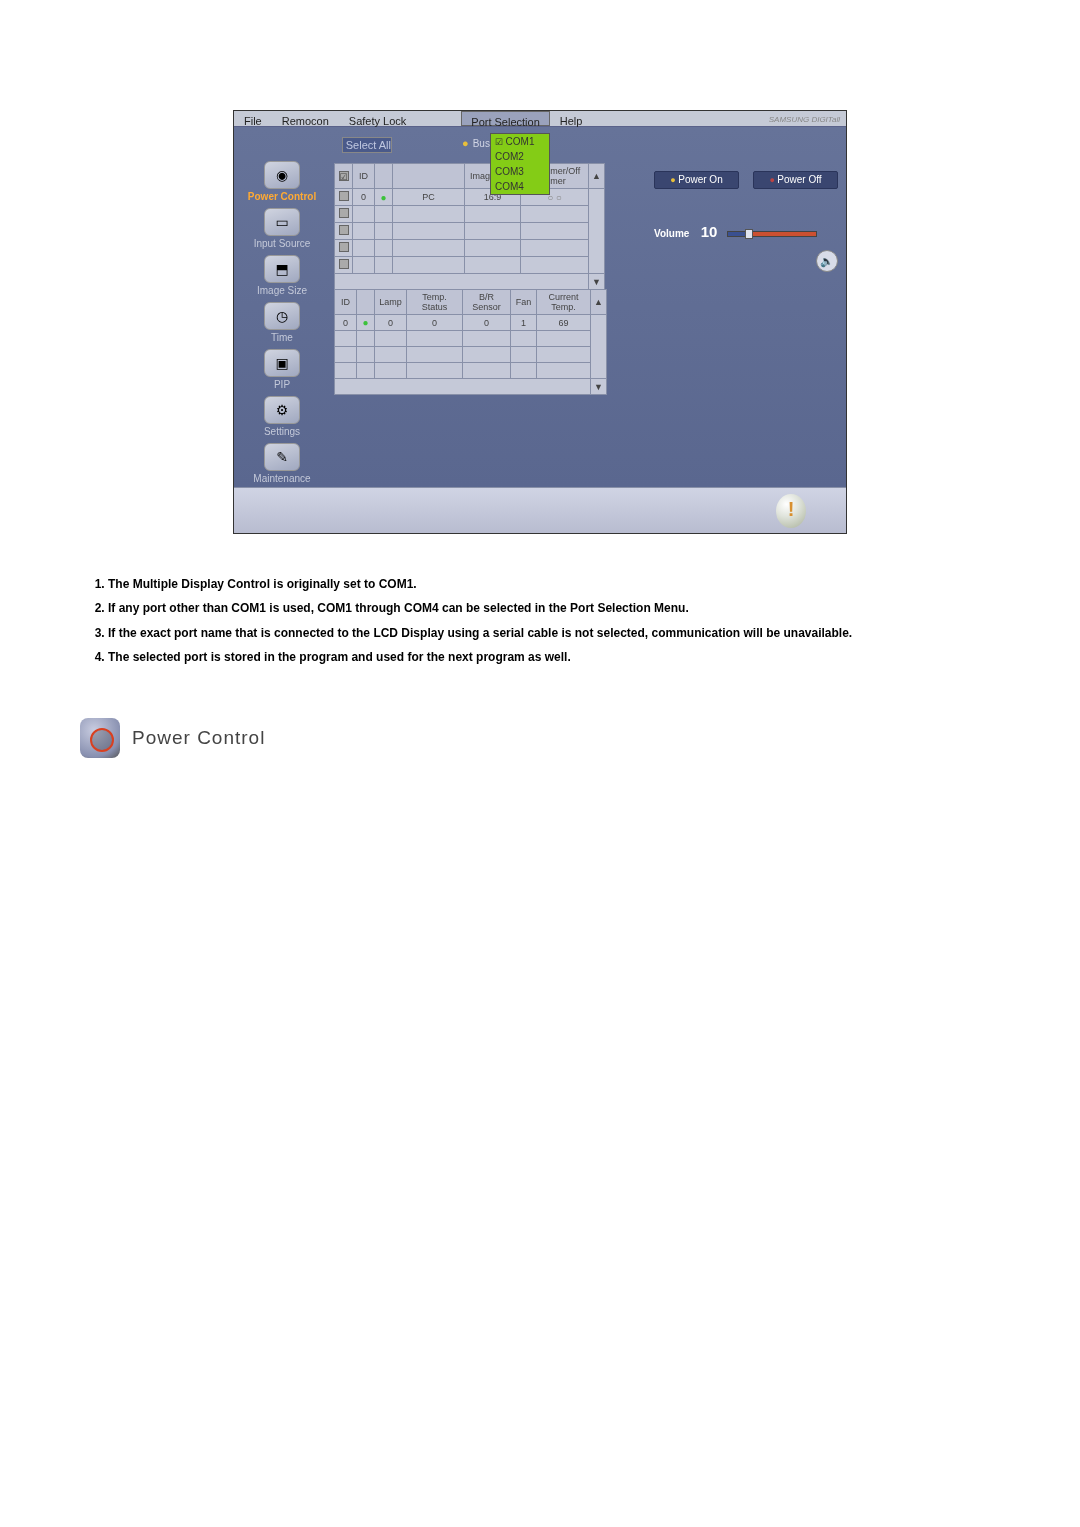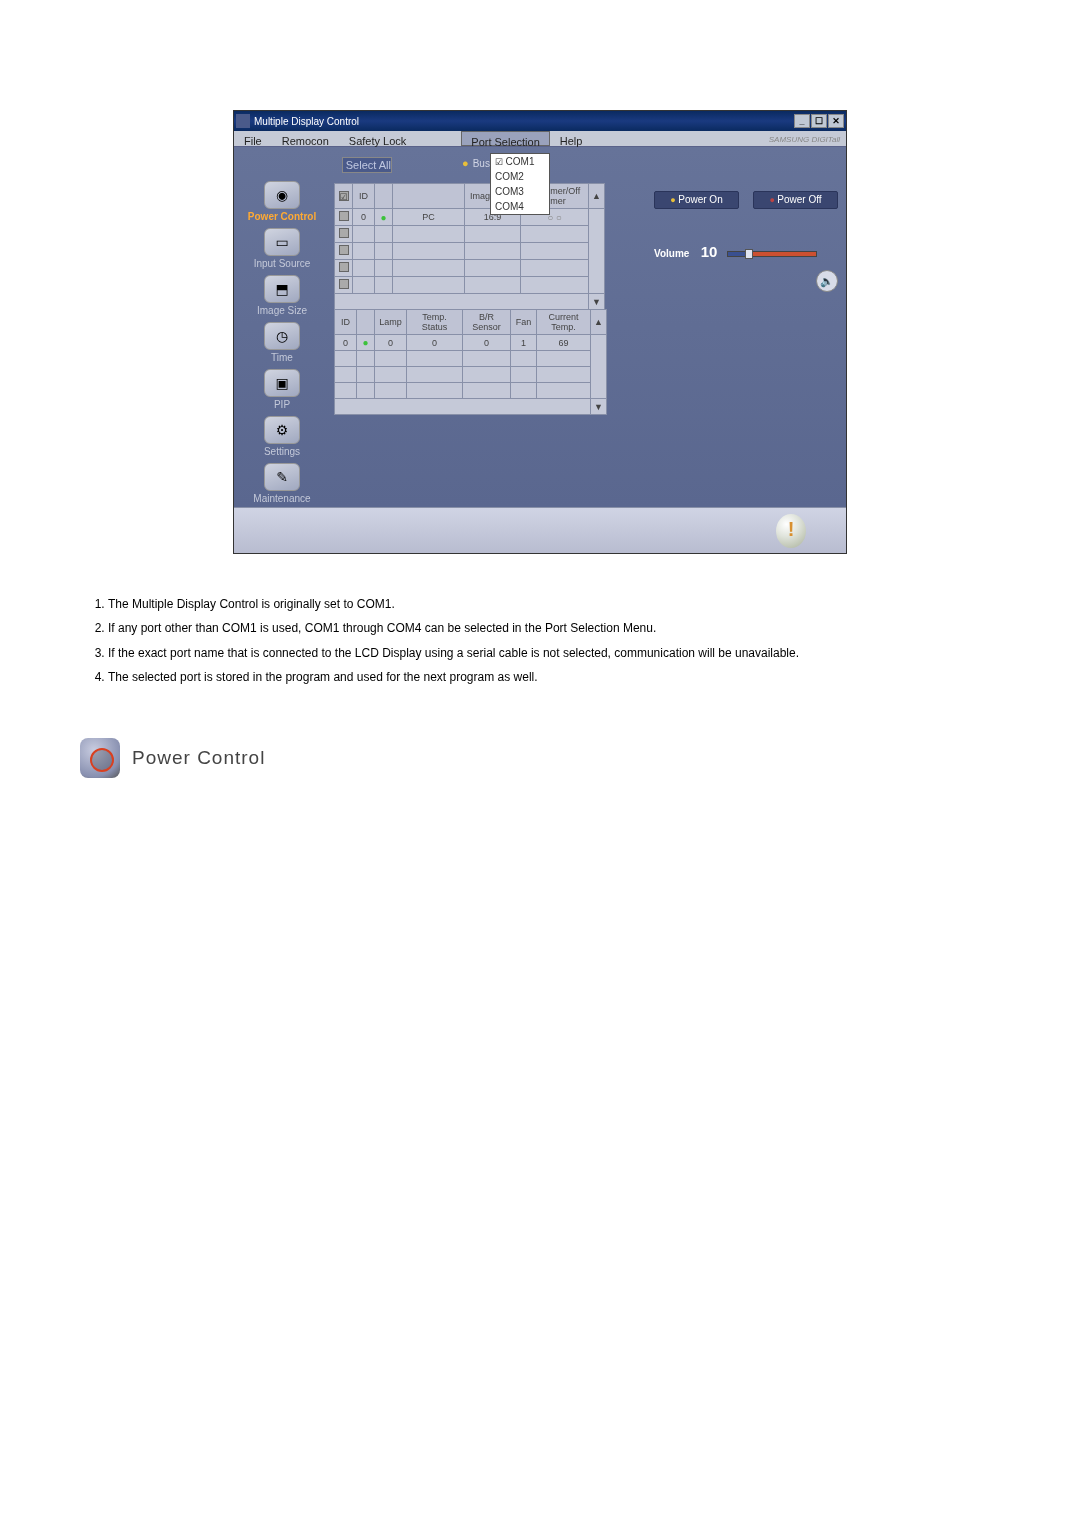--- a/index.html
+++ b/index.html
@@ -16,21 +16,21 @@
     .tbtn { width: 16px; height: 14px; background: #c0c8d4; border: 1px solid #888; display: flex; align-items: center; justify-content: center; font-size: 9px; color: #000; font-weight: bold; }
     
     .menubar { height: 16px; background: #c5cad6; display: flex; color: #222; font-size: 11px; border-bottom: 1px solid #5a628a; }
     .menuitem { padding: 4px 10px; cursor: default; }
     .menuitem.active { background: #9aa2bc; border: 1px solid #666; padding: 4px 9px; margin-left: 45px; }
     .brand { margin-left: auto; padding: 4px 6px; font-size: 8px; color: #888; font-style: italic; }
     
     .appbody { display: flex; height: 360px; background: linear-gradient(to bottom, #667399 0%, #5a678f 100%); }
     
     
-    .com-dropdown { position: absolute; left: 256px; top: 22px; width: 60px; background: #ffffff; border: 1px solid #555; z-index: 20; }
+    .com-dropdown { position: absolute; left: 256px; top: 22px; width: 60px; background: #84cc16; border: 1px solid #555; z-index: 20; }
     .com-item { padding: 2px 4px; font-size: 10px; color: #333; }
     .com-item.checked::before { content: "☑ "; font-size: 9px; }
     .com-item:not(.checked)::before { content: "   "; }
     
     .sidebar { width: 96px; background: transparent; padding-top: 34px; }
     .sb-item { text-align: center; margin-bottom: 6px; }
     .sb-icon { width: 36px; height: 28px; margin: 0 auto 2px; background: linear-gradient(160deg, #d0d4e0 0%, #a0a8c0 100%); border-radius: 6px; border: 1px solid #999; display: flex; align-items: center; justify-content: center; font-size: 14px; }
     .sb-label { font-size: 10px; }
     .sb-label.active { color: #ffaa33; font-weight: bold; }
     .sb-label:not(.active) { color: #c4c9d9; }
@@ -64,46 +64,37 @@
     .vol-label { color: #fff; font-size: 10px; font-weight: bold; }
     .vol-val { color: #fff; font-size: 15px; margin-left: 8px; font-weight: bold; }
     .slider { display: inline-block; width: 90px; height: 6px; vertical-align: middle; margin-left: 6px; position: relative; background: linear-gradient(to right, #3a5090 0%, #3a5090 22%, #cc5030 22%, #cc5030 100%); border: 1px solid #444; }
     .slider-thumb { position: absolute; left: 20%; top: -3px; width: 8px; height: 10px; background: #e0e4f0; border: 1px solid #555; }
     .speaker-ic { display: block; width: 22px; height: 22px; margin: 10px 0 0 auto; border-radius: 50%; background: #d8dce8; border: 1px solid #888; text-align: center; line-height: 20px; font-size: 11px; color: #445; }
     
     .footer-strip { height: 46px; background: linear-gradient(to bottom, #d0d4e4 0%, #b8bcd0 100%); border-top: 1px solid #8890a8; position: relative; }
     .warn-icon { position: absolute; right: 40px; top: 6px; width: 30px; height: 34px; border-radius: 50%; background: radial-gradient(circle at 35% 30%, #fff 0%, #e0e4dc 40%, #a8b098 100%); color: #d89030; font-size: 20px; text-align: center; line-height: 30px; font-weight: bold; }
     
     
-    .doc-list { margin: 20px 0 50px; padding-left: 28px; color: #000; font-size: 12px; line-height: 1.7; }
+    .doc-list { margin: 20px 0 50px; padding-left: 28px; color: #000; font-size: 12px; line-height: 1.7; font-weight: bold; }
     .doc-list li { margin-bottom: 4px; }
     
     .section-head { display: flex; align-items: center; margin: 30px 0 30px; }
     .section-icon { width: 40px; height: 40px; border-radius: 8px; background: radial-gradient(circle at 35% 30%, #c8cce0 0%, #8890b0 70%, #555 100%); margin-right: 12px; position: relative; }
     .section-icon::after { content: ""; position: absolute; top: 10px; left: 10px; width: 20px; height: 20px; border-radius: 50%; border: 2px solid #d94020; background: rgba(0,0,0,0.2); }
     .section-title { font-size: 19px; color: #444; letter-spacing: 1px; }
     
     .checkbox-vis { display: inline-block; width: 10px; height: 10px; background: #aaa; border: 1px solid #666; }
   </style>
 </head>
 <body>
 
 <div class="page">
 
   <div class="app-window">
 
-    <div class="titlebar">
-      <span class="titlebar-icon"></span>
-      <span>Multiple Display Control</span>
-      <div class="titlebar-buttons">
-        <span class="tbtn">_</span>
-        <span class="tbtn">☐</span>
-        <span class="tbtn">✕</span>
-      </div>
-    </div>
 
     <div class="menubar" style="position:relative;">
       <span class="menuitem">File</span>
       <span class="menuitem">Remocon</span>
       <span class="menuitem">Safety Lock</span>
       <span class="menuitem active">Port Selection</span>
       <span class="menuitem">Help</span>
       <span class="brand">SAMSUNG DIGITall</span>
 
       <div class="com-dropdown">

